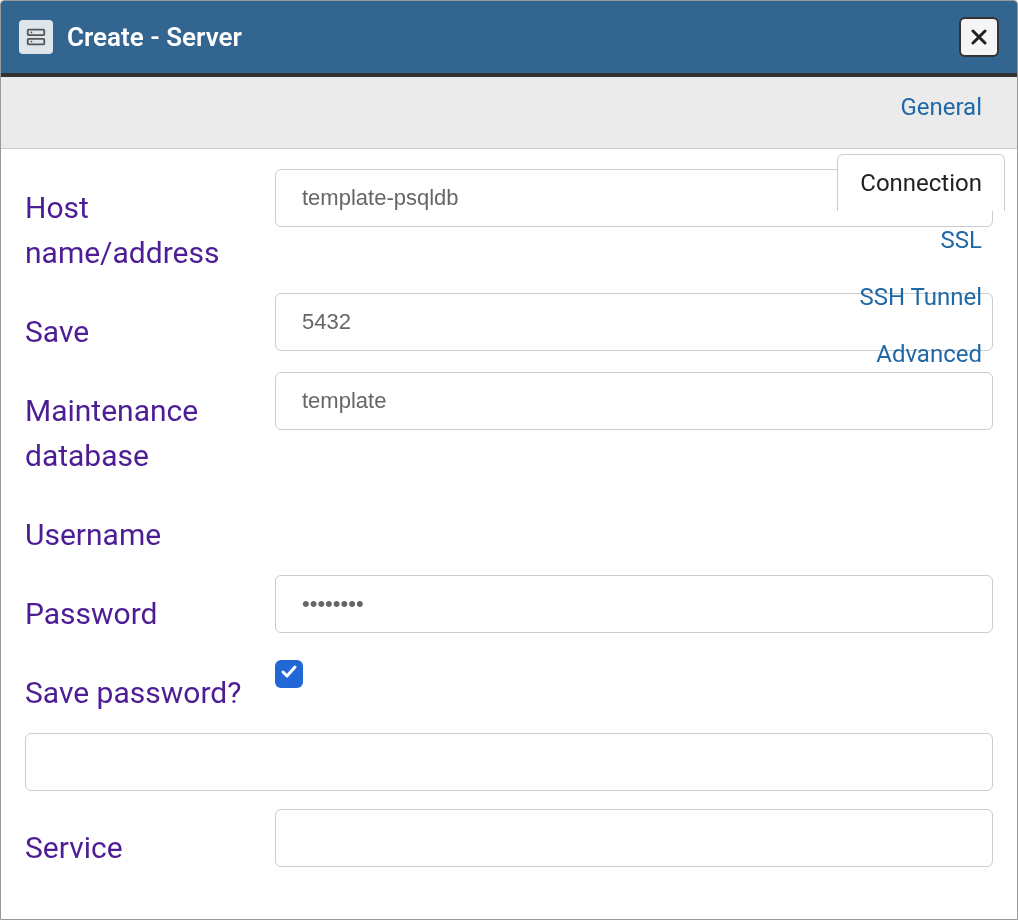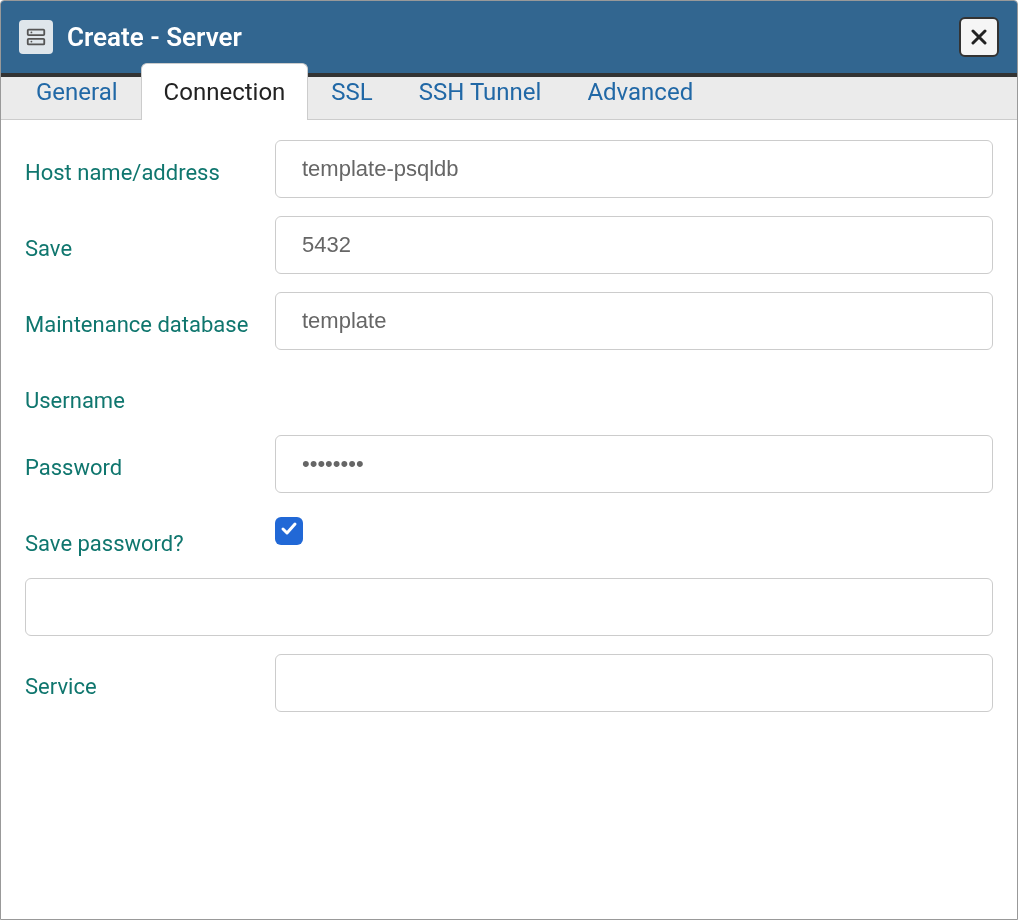--- a/index.html
+++ b/index.html
@@ -74,21 +74,22 @@
       height: 4px;
       background: #333;
       width: 100%;
     }
     .tab-bar {
       background: #ebebeb;
       border-bottom: 1px solid #ccc;
       display: flex;
       align-items: flex-end;
       padding: 0 12px;
-      height: 43px;
+      height: 72px;
+      flex-direction: column;
     }
     .tab {
       padding: 14px 22px;
       font-size: 24px;
       color: #2168a6;
       cursor: pointer;
       border: 1px solid transparent;
       border-bottom: none;
       border-radius: 6px 6px 0 0;
       position: relative;
@@ -108,22 +109,22 @@
     }
     .form-row {
       display: flex;
       gap: 20px;
       margin-bottom: 18px;
       align-items: flex-start;
     }
     .form-label {
       width: 230px;
       flex-shrink: 0;
-      font-size: 22px;
-      color: #0f766e;
+      font-size: 30px;
+      color: #4c1d95;
       padding-top: 16px;
       line-height: 1.5;
     }
     .form-control-wrap {
       flex: 1;
     }
     .form-input {
       width: 100%;
       height: 58px;
       border: 1px solid #ccc;

